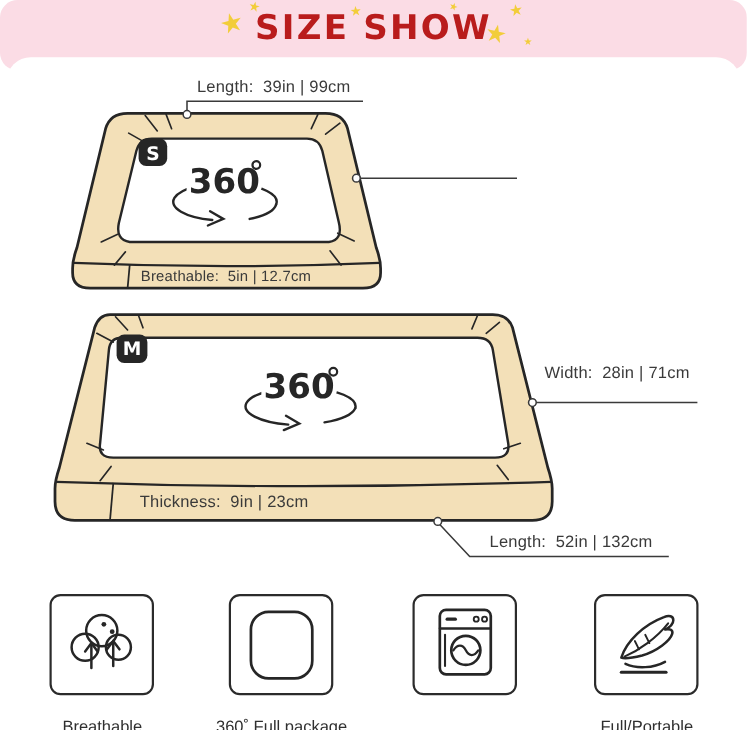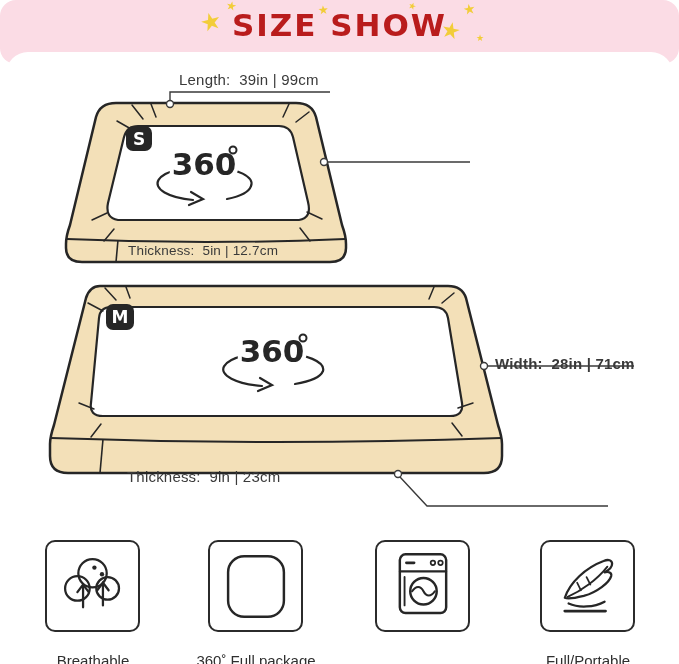--- a/index.html
+++ b/index.html
@@ -128,23 +128,24 @@
       <g stroke="#3a3a3a" stroke-width="1.4" fill="none">
         <path d="M 487,366 H 634"></path>
         <path d="M 400,477 L 427,506 H 608"></path>
         <circle cx="484" cy="366" r="3.5" fill="#ffffff"></circle>
         <circle cx="398" cy="474" r="3.5" fill="#ffffff"></circle>
       </g>
     </g>
   </svg>
 
   <div class="dim-label" style="left:179px;top:72px;">Length:  39in | 99cm</div>
-  <div class="dim-label small" style="left:128px;top:244px;">Thickness:  5in | 12.7cm</div>
-  <div class="dim-label" style="left:495px;top:356px;font-weight:bold;">Width:  28in | 71cm</div>
-  <div class="dim-label" style="left:127px;top:449px;margin-top:20px;">Thickness:  9in | 23cm</div>
+  <div class="dim-label small" style="left:128px;top:244px;">Breathable:  5in | 12.7cm</div>
+  <div class="dim-label" style="left:495px;top:332px;">Width:  28in | 71cm</div>
+  <div class="dim-label" style="left:127px;top:449px;">Thickness:  9in | 23cm</div>
+  <div class="dim-label" style="left:445px;top:485px;">Length:  52in | 132cm</div>
 
   <div class="feature-box fb1">
     <svg width="90" height="87" viewBox="0 0 95 92">
       <g fill="none" stroke="#262626" stroke-width="2.4" stroke-linecap="round">
         <circle cx="47" cy="32" r="15"></circle>
         <circle cx="31" cy="48" r="13"></circle>
         <circle cx="63" cy="48" r="12"></circle>
         <path d="M 37,68 V 46"></path>
           <path d="M 31,52 L 37,44 L 43,52"></path>
         <path d="M 58,66 V 44"></path>

